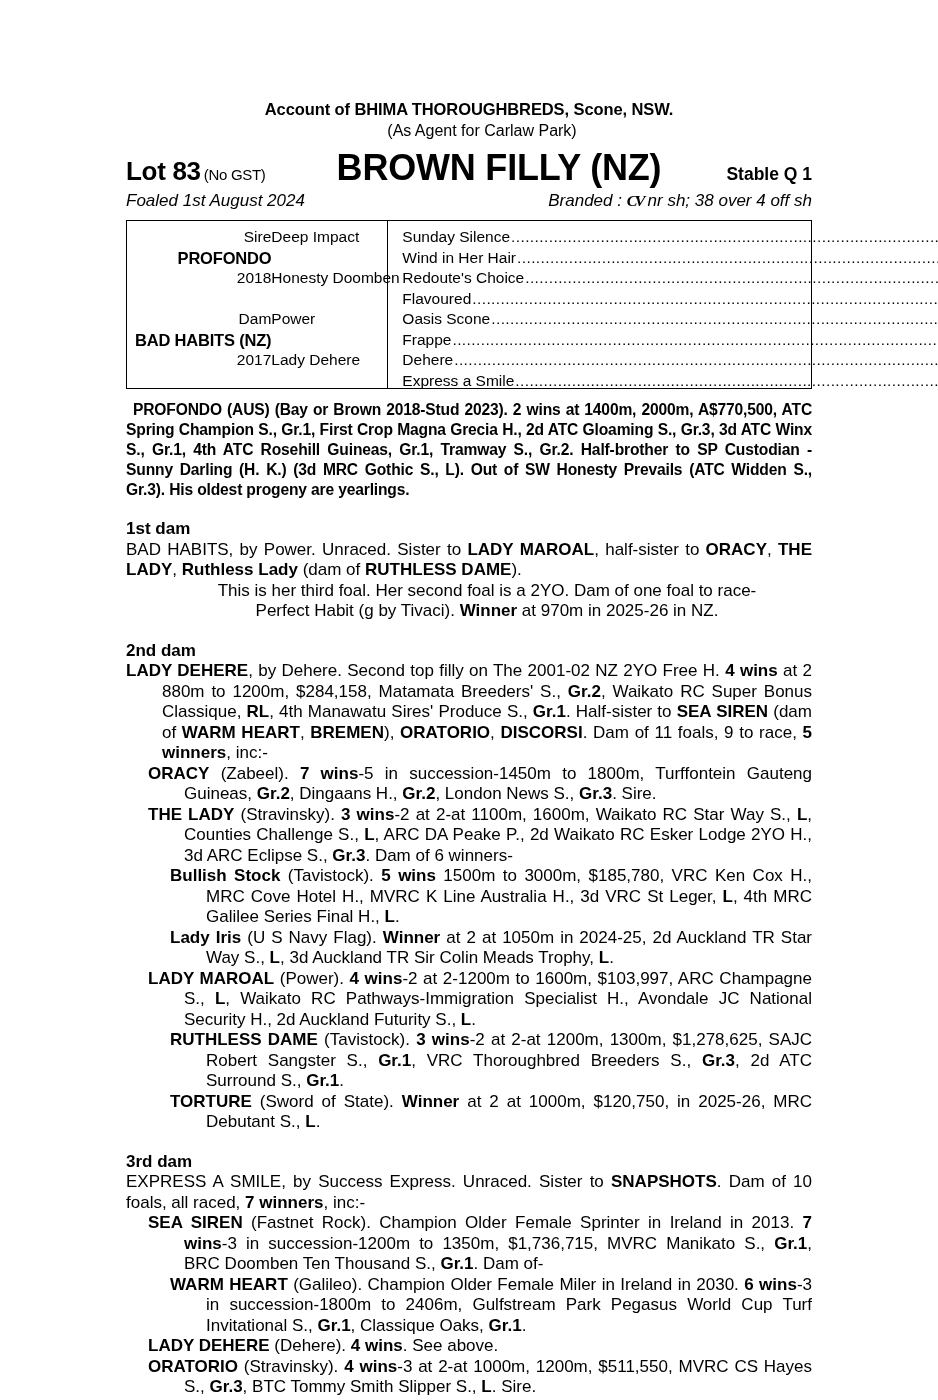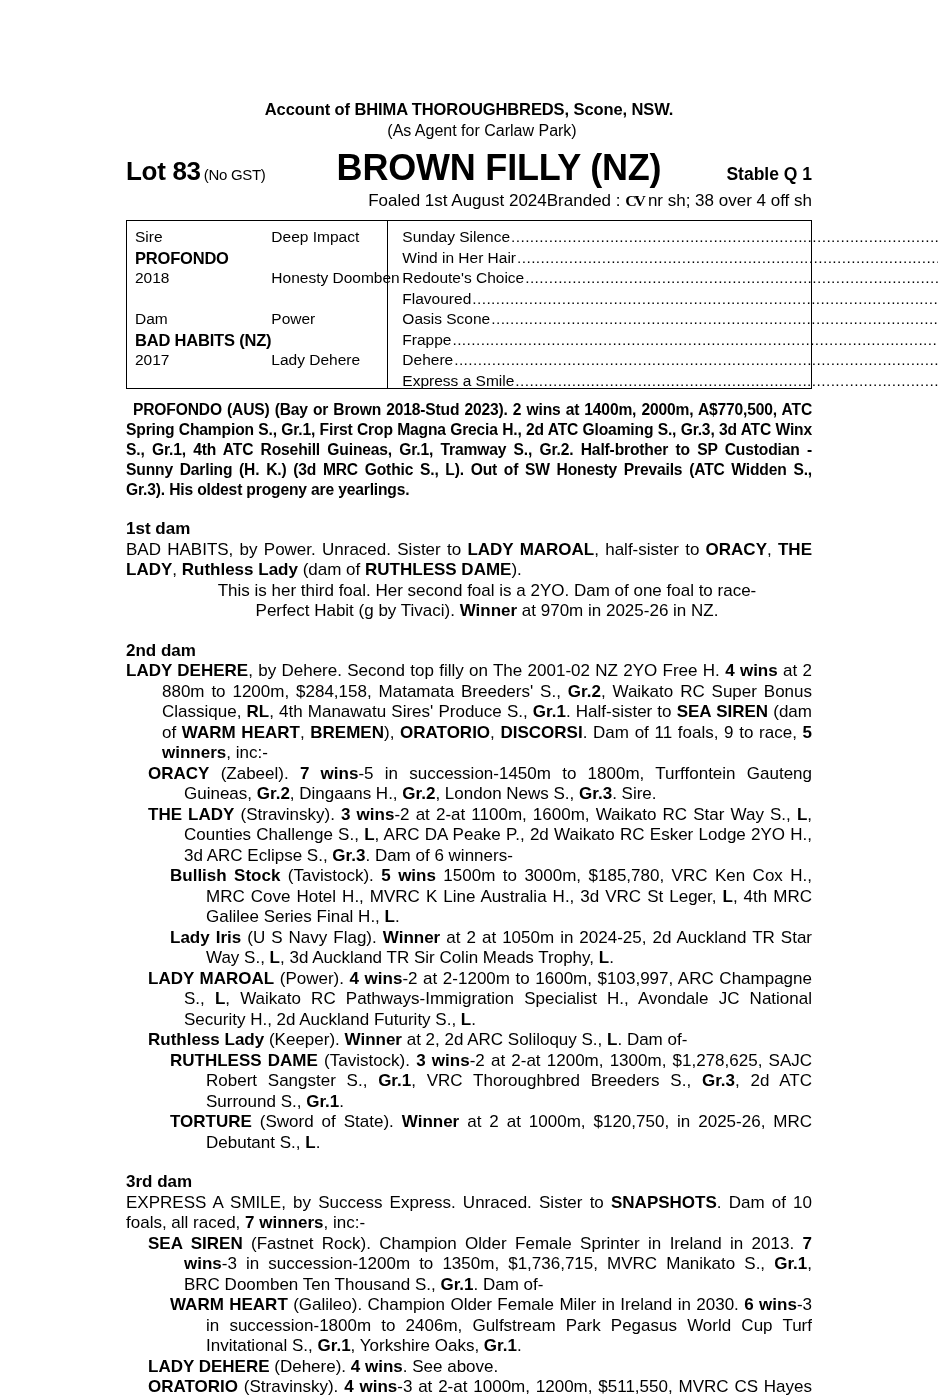--- a/index.html
+++ b/index.html
@@ -67,24 +67,25 @@
     white-space: nowrap;
   }
   .stable {
     font-weight: bold;
     font-size: 17.5px;
     white-space: nowrap;
   }
 
   .subrow {
     display: flex;
-    justify-content: flex-end;
+    justify-content: space-between;
     margin: 0 126px 0 126px;
     font-size: 17px;
     padding-top: 2px;
+    font-style: italic;
   }
   .subrow .foaled { white-space: nowrap; }
   .subrow .branded { white-space: nowrap; padding-right: 0px;}
   .brandglyph {
     font-family: "Liberation Serif", serif;
     font-weight: bold;
     letter-spacing: -2.6px;
     font-size: 16px;
     display: inline-block;
     transform: scaleY(0.92);
@@ -97,20 +98,21 @@
     border: 1.6px solid #000;
     height: 169px;
     box-sizing: border-box;
     display: flex;
     font-size: 15.5px;
   }
   .ped .col-a {
     width: 207px;
     box-sizing: border-box;
     padding: 6px 0 0 8px;
+    text-align: right;
   }
   .ped .col-b {
     width: 116px;
     box-sizing: border-box;
     padding: 6px 0 0 0px;
   }
   .ped .col-c {
     flex: 1;
     box-sizing: border-box;
     padding: 6px 8px 0 14px;
@@ -252,24 +254,23 @@
       <div class="para l0"><span>BAD HABITS, by Power. Unraced. Sister to </span><span class="bd">LADY MAROAL</span><span>, half-sister to </span><span class="bd">ORACY</span><span>, </span><span class="bd">THE LADY</span><span>, </span><span class="bd">Ruthless Lady</span><span> (dam of </span><span class="bd">RUTHLESS DAME</span><span>).</span></div>
       <div class="para i1" style="text-align: center; text-indent: 0px;"><span>This is her third foal. Her second foal is a 2YO. Dam of one foal to race-</span></div>
       <div class="para i1" style="text-align: center; text-indent: 0px;"><span>Perfect Habit (g by Tivaci). </span><span class="bd">Winner</span><span> at 970m in 2025-26 in NZ.</span></div>
       <div class="damhead">2nd dam</div>
       <div class="para i1"><span class="bd">LADY DEHERE</span><span>, by Dehere. Second top filly on The 2001-02 NZ 2YO Free H. </span><span class="bd">4 wins</span><span> at 2 880m to 1200m, $284,158, Matamata Breeders' S., </span><span class="bd">Gr.2</span><span>, Waikato RC Super Bonus Classique, </span><span class="bd">RL</span><span>, 4th Manawatu Sires' Produce S., </span><span class="bd">Gr.1</span><span>. Half-sister to </span><span class="bd">SEA SIREN</span><span> (dam of </span><span class="bd">WARM HEART</span><span>, </span><span class="bd">BREMEN</span><span>), </span><span class="bd">ORATORIO</span><span>, </span><span class="bd">DISCORSI</span><span>. Dam of 11 foals, 9 to race, </span><span class="bd">5 winners</span><span>, inc:-</span></div>
       <div class="para i2"><span class="bd">ORACY</span><span> (Zabeel). </span><span class="bd">7 wins</span><span>-5 in succession-1450m to 1800m, Turffontein Gauteng Guineas, </span><span class="bd">Gr.2</span><span>, Dingaans H., </span><span class="bd">Gr.2</span><span>, London News S., </span><span class="bd">Gr.3</span><span>. Sire.</span></div>
       <div class="para i2"><span class="bd">THE LADY</span><span> (Stravinsky). </span><span class="bd">3 wins</span><span>-2 at 2-at 1100m, 1600m, Waikato RC Star Way S., </span><span class="bd">L</span><span>, Counties Challenge S., </span><span class="bd">L</span><span>, ARC DA Peake P., 2d Waikato RC Esker Lodge 2YO H., 3d ARC Eclipse S., </span><span class="bd">Gr.3</span><span>. Dam of 6 winners-</span></div>
       <div class="para i3"><span class="bd">Bullish Stock</span><span> (Tavistock). </span><span class="bd">5 wins</span><span> 1500m to 3000m, $185,780, VRC Ken Cox H., MRC Cove Hotel H., MVRC K Line Australia H., 3d VRC St Leger, </span><span class="bd">L</span><span>, 4th MRC Galilee Series Final H., </span><span class="bd">L</span><span>.</span></div>
       <div class="para i3"><span class="bd">Lady Iris</span><span> (U S Navy Flag). </span><span class="bd">Winner</span><span> at 2 at 1050m in 2024-25, 2d Auckland TR Star Way S., </span><span class="bd">L</span><span>, 3d Auckland TR Sir Colin Meads Trophy, </span><span class="bd">L</span><span>.</span></div>
       <div class="para i2"><span class="bd">LADY MAROAL</span><span> (Power). </span><span class="bd">4 wins</span><span>-2 at 2-1200m to 1600m, $103,997, ARC Champagne S., </span><span class="bd">L</span><span>, Waikato RC Pathways-Immigration Specialist H., Avondale JC National Security H., 2d Auckland Futurity S., </span><span class="bd">L</span><span>.</span></div>
-      <div class="para i2"><span class="bd">Ruthless Lady</span><span> (Keeper). </span><span class="bd">Winner</span><span> at 2, 2d ARC Soliloquy S., </span><span class="bd">L</span><span>. Dam of-</span></div>
       <div class="para i3"><span class="bd">RUTHLESS DAME</span><span> (Tavistock). </span><span class="bd">3 wins</span><span>-2 at 2-at 1200m, 1300m, $1,278,625, SAJC Robert Sangster S., </span><span class="bd">Gr.1</span><span>, VRC Thoroughbred Breeders S., </span><span class="bd">Gr.3</span><span>, 2d ATC Surround S., </span><span class="bd">Gr.1</span><span>.</span></div>
       <div class="para i3"><span class="bd">TORTURE</span><span> (Sword of State). </span><span class="bd">Winner</span><span> at 2 at 1000m, $120,750, in 2025-26, MRC Debutant S., </span><span class="bd">L</span><span>.</span></div>
       <div class="damhead">3rd dam</div>
       <div class="para l0"><span>EXPRESS A SMILE, by Success Express. Unraced. Sister to </span><span class="bd">SNAPSHOTS</span><span>. Dam of 10 foals, all raced, </span><span class="bd">7 winners</span><span>, inc:-</span></div>
       <div class="para i2"><span class="bd">SEA SIREN</span><span> (Fastnet Rock). Champion Older Female Sprinter in Ireland in 2013. </span><span class="bd">7 wins</span><span>-3 in succession-1200m to 1350m, $1,736,715, MVRC Manikato S., </span><span class="bd">Gr.1</span><span>, BRC Doomben Ten Thousand S., </span><span class="bd">Gr.1</span><span>. Dam of-</span></div>
-      <div class="para i3"><span class="bd">WARM HEART</span><span> (Galileo). Champion Older Female Miler in Ireland in 2030. </span><span class="bd">6 wins</span><span>-3 in succession-1800m to 2406m, Gulfstream Park Pegasus World Cup Turf Invitational S., </span><span class="bd">Gr.1</span><span>, Yorkshire Oaks, </span><span class="bd">Gr.1</span><span>.</span></div>
+      <div class="para i3"><span class="bd">WARM HEART</span><span> (Galileo). Champion Older Female Miler in Ireland in 2030. </span><span class="bd">6 wins</span><span>-3 in succession-1800m to 2406m, Gulfstream Park Pegasus World Cup Turf Invitational S., </span><span class="bd">Gr.1</span><span>, Classique Oaks, </span><span class="bd">Gr.1</span><span>.</span></div>
       <div class="para i2"><span class="bd">LADY DEHERE</span><span> (Dehere). </span><span class="bd">4 wins</span><span>. See above.</span></div>
       <div class="para i2"><span class="bd">ORATORIO</span><span> (Stravinsky). </span><span class="bd">4 wins</span><span>-3 at 2-at 1000m, 1200m, $511,550, MVRC CS Hayes S., </span><span class="bd">Gr.3</span><span>, BTC Tommy Smith Slipper S., </span><span class="bd">L</span><span>. Sire.</span></div>
     </div>
 
 </div>
 
 </body></html>

